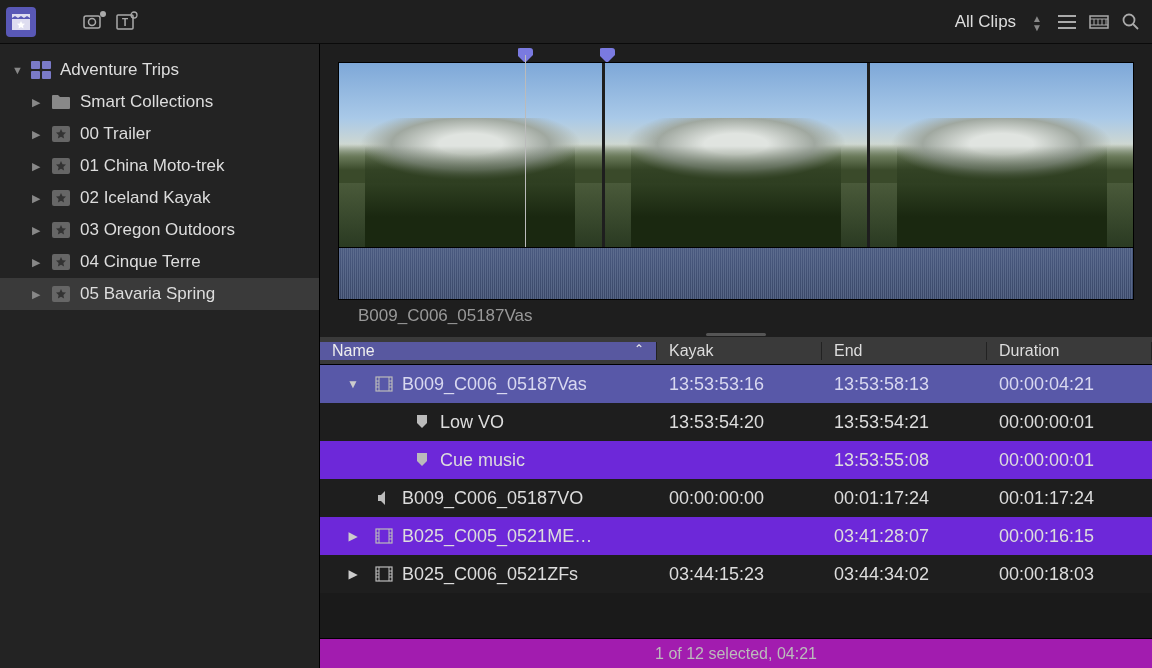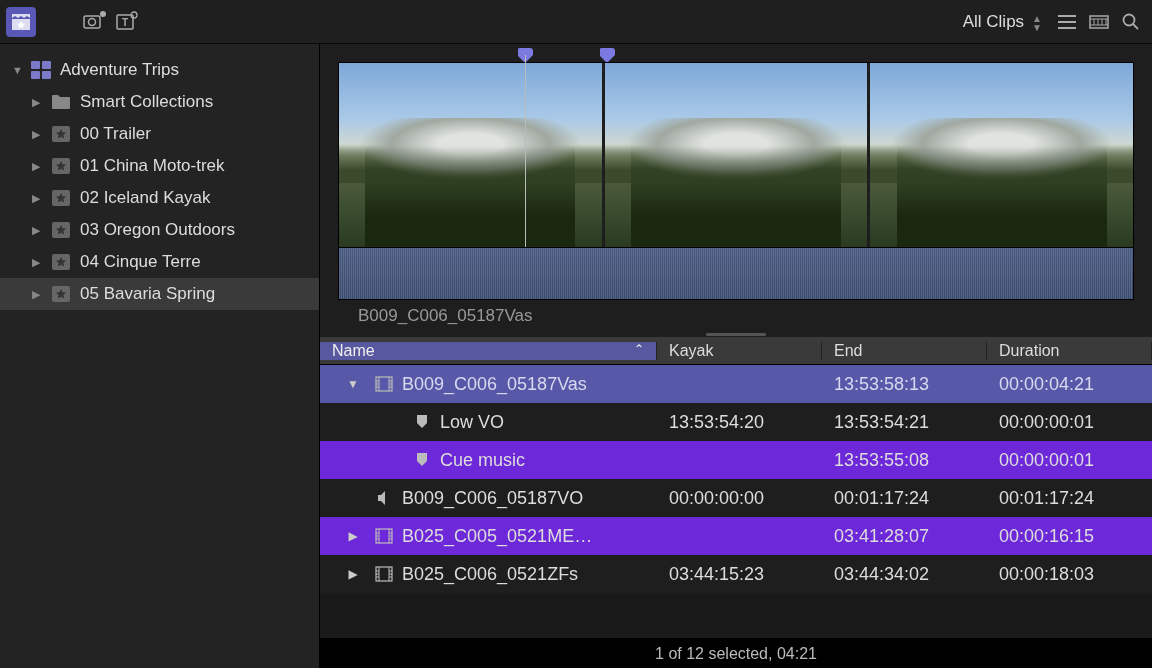--- a/index.html
+++ b/index.html
@@ -3,21 +3,21 @@
 <meta charset="utf-8">
 <style>
 *{margin:0;padding:0;box-sizing:border-box}
 body{background:#1a1a1a;font-family:-apple-system,BlinkMacSystemFont,"Helvetica Neue",sans-serif;font-size:17px;color:#ccc;width:1152px;height:668px;overflow:hidden}
 .app{display:flex;flex-direction:column;width:1152px;height:668px}
 
 .toolbar{display:flex;align-items:center;height:44px;background:#1f1f1f;border-bottom:1px solid #0a0a0a;padding:0 6px;gap:2px}
 .tb-btn{width:30px;height:30px;display:flex;align-items:center;justify-content:center;border-radius:4px;color:#aaa}
 .tb-btn.active{background:#5958b6;color:#fff}
 .tb-spacer{flex:1}
-.tb-filter{display:flex;align-items:flex-end;gap:8px;color:#ddd;padding:0 8px}
+.tb-filter{display:flex;align-items:flex-end;gap:16px;color:#ddd;padding:0 8px}
 .tb-filter .arrows{font-size:10px;line-height:9px;color:#888}
 
 .main{display:flex;flex:1;min-height:0}
 .sidebar{width:320px;background:#232323;border-right:1px solid #000;padding-top:10px}
 .sb-row{display:flex;align-items:center;height:32px;padding-left:12px;gap:8px;color:#ddd}
 .sb-row.library{font-weight:400}
 .sb-row .disclosure{width:10px;font-size:11px;color:#888}
 .sb-row .icon{width:22px;display:flex;align-items:center;justify-content:center;color:#888}
 .sb-row.sel{background:#3a3a3a}
 .right{flex:1;display:flex;flex-direction:column;min-width:0}
@@ -50,21 +50,21 @@
 .tr.sel{background:#5858a8;color:#cfcfee}
 .tr.sel .td{color:#d8d8f0}
 .td{padding:0 12px;font-size:18px;color:#ddd}
 .td:nth-child(1){flex:1;display:flex;align-items:center;gap:8px}
 .td:nth-child(2),.td:nth-child(3),.td:nth-child(4){width:165px}
 .indent-0{width:34px;display:flex;justify-content:flex-end;padding-right:6px}
 .indent-1{width:72px;display:flex;justify-content:flex-end;padding-right:6px}
 .disc{font-size:12px;color:#ccc;width:14px;text-align:center}
 .rowicon{width:20px;display:flex;justify-content:center;color:#bbb}
 
-.status{height:30px;display:flex;align-items:center;justify-content:center;color:#bbb;background:#000000;border-top:1px solid #000;font-size:16px}
+.status{height:30px;display:flex;align-items:center;justify-content:center;color:#bbb;background:#a21caf;border-top:1px solid #000;font-size:16px}
 </style>
 </head>
 <body>
 
 <div class="app">
   <div class="toolbar">
     <div class="tb-btn active">
       <svg width="22" height="20" viewBox="0 0 22 20">
           <path fill="currentColor" d="M2 2h18v4l-3-2-3 2-3-2-3 2-3-2-3 2zM2 7h18v11H2z" opacity=".8"></path>
           <path fill="#fff" d="M11 9l1.2 2.5 2.8.3-2 2 .5 2.7L11 15l-2.5 1.5.5-2.7-2-2 2.8-.3z"></path>
@@ -247,20 +247,21 @@
                   <span class="disc">▼</span>
                 </span>
                 <span class="rowicon">
                   <svg width="18" height="16" viewBox="0 0 18 16">
                     <rect x="1" y="1" width="16" height="14" fill="none" stroke="currentColor" stroke-width="1.2"></rect>
                     <path stroke="currentColor" d="M4 1v14M14 1v14M1 5h3M1 8h3M1 11h3M14 5h3M14 8h3M14 11h3"></path>
                   </svg>
                 </span>
                 <span>B009_C006_05187Vas</span>
               </div>
+              <div class="td">13:53:53:16</div>
               <div class="td">13:53:58:13</div>
               <div class="td">00:00:04:21</div>
             </div>
             <div class="tr">
               <div class="td">
                 <span class="indent-1">
                   <span class="disc"></span>
                 </span>
                 <span class="rowicon">
                   <svg width="14" height="16" viewBox="0 0 14 16">

